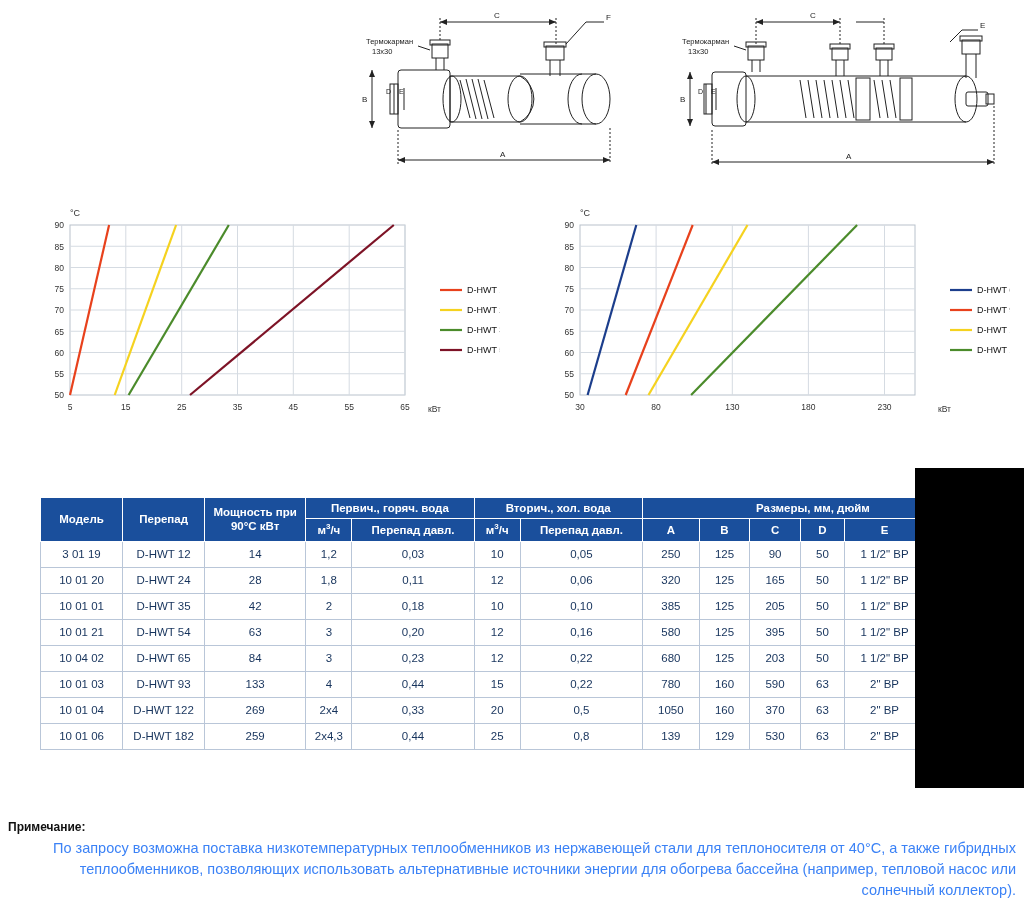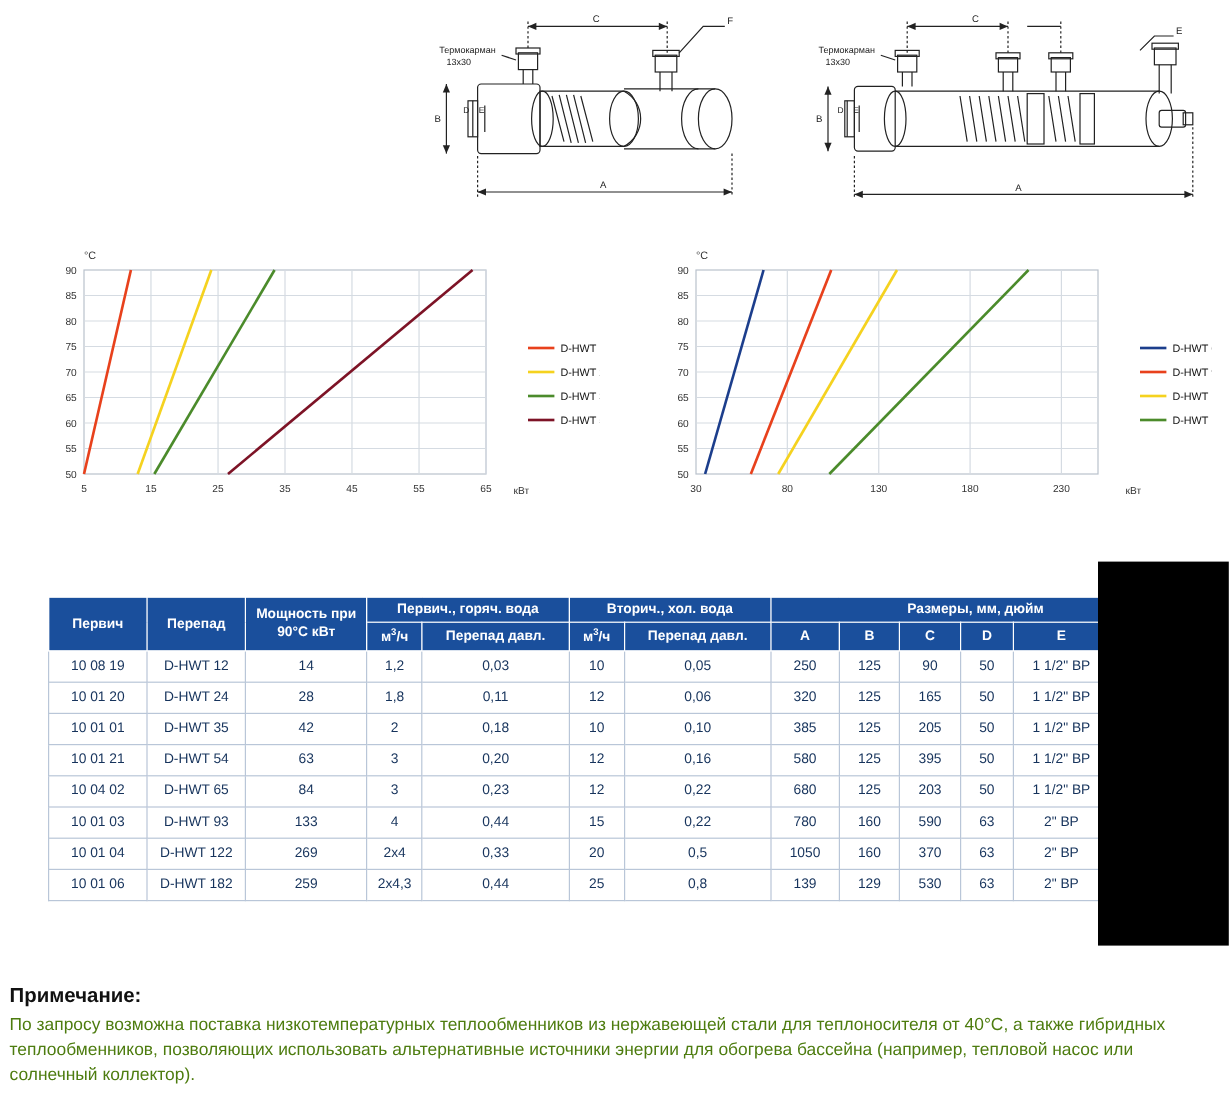--- a/index.html
+++ b/index.html
@@ -33,22 +33,22 @@
   .sup { font-size:8px; vertical-align:super; }
 
   
   #black-bar {
     position:absolute; left:915px; top:468px; width:109px; height:320px;
     background:#000000;
   }
 
   
   #note { position:absolute; left:8px; top:820px; width:1008px; }
-  #note .note-title { font-size:17px; font-weight:bold; color:#111; }
-  #note p { margin:4px 0 0 0; font-size:14.5px; line-height:1.45; color:#4d7c0f; }
+  #note .note-title { font-size:12px; font-weight:bold; color:#111; }
+  #note p { margin:4px 0 0 0; font-size:14.5px; line-height:1.45; color:#3b82f6;text-align:right; }
 
   
   svg text { font-family:"Liberation Sans", sans-serif; }
 </style>
 </head>
 <body>
 
 <div id="drawings">
   <svg width="1024" height="185" viewBox="0 0 1024 185">
     <g stroke="#222" fill="none" stroke-width="1">
@@ -286,21 +286,21 @@
       <line x1="410" y1="150" x2="432" y2="150" stroke="#4b8b2b" stroke-width="2.2"></line>
       <text x="437" y="153" font-size="9" fill="#111">D-HWT 182</text>
     </g>
   </svg>
 </div>
 
 <div id="table-wrap">
   <table class="spec">
     <thead>
       <tr>
-        <th rowspan="2" style="width:78px">Первич</th>
+        <th rowspan="2" style="width:78px">Модель</th>
         <th rowspan="2" style="width:78px">Перепад</th>
         <th rowspan="2" style="width:96px">
           <span>Мощность при</span><br>
           <span>90°C кВт</span>
         </th>
         <th colspan="2" style="width:160px">Первич., горяч. вода</th>
         <th colspan="2" style="width:160px">Вторич., хол. вода</th>
         <th colspan="6">Размеры, мм, дюйм</th>
       </tr>
       <tr>
@@ -311,21 +311,21 @@
         <th style="width:54px">A</th>
         <th style="width:48px">B</th>
         <th style="width:48px">C</th>
         <th style="width:42px">D</th>
         <th style="width:76px">E</th>
         <th style="width:56px">F</th>
       </tr>
     </thead>
     <tbody id="table-body">
         <tr>
-          <td>10 08 19</td>
+          <td>3 01 19</td>
           <td>D-HWT 12</td>
           <td>14</td>
           <td>1,2</td>
           <td>0,03</td>
           <td>10</td>
           <td>0,05</td>
           <td>250</td>
           <td>125</td>
           <td>90</td>
           <td>50</td>

